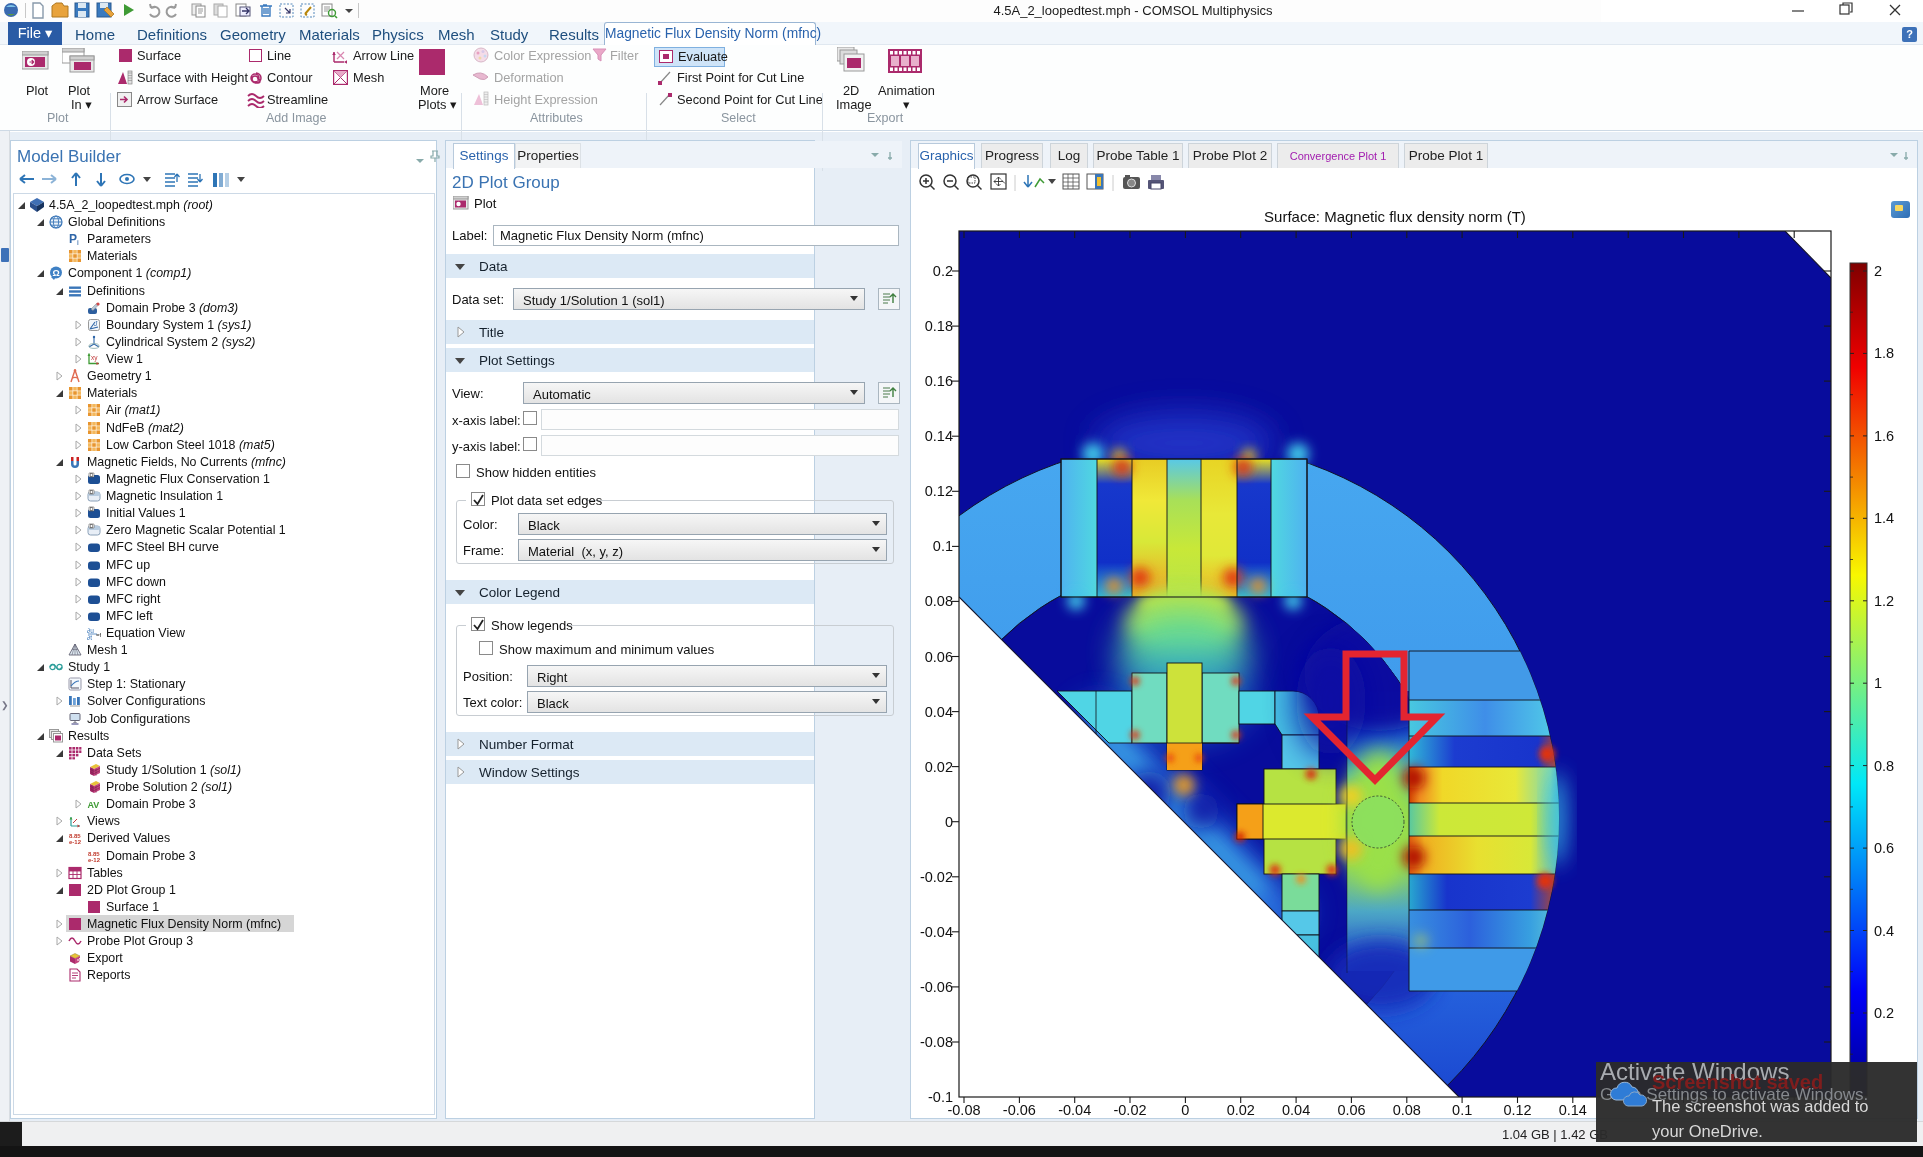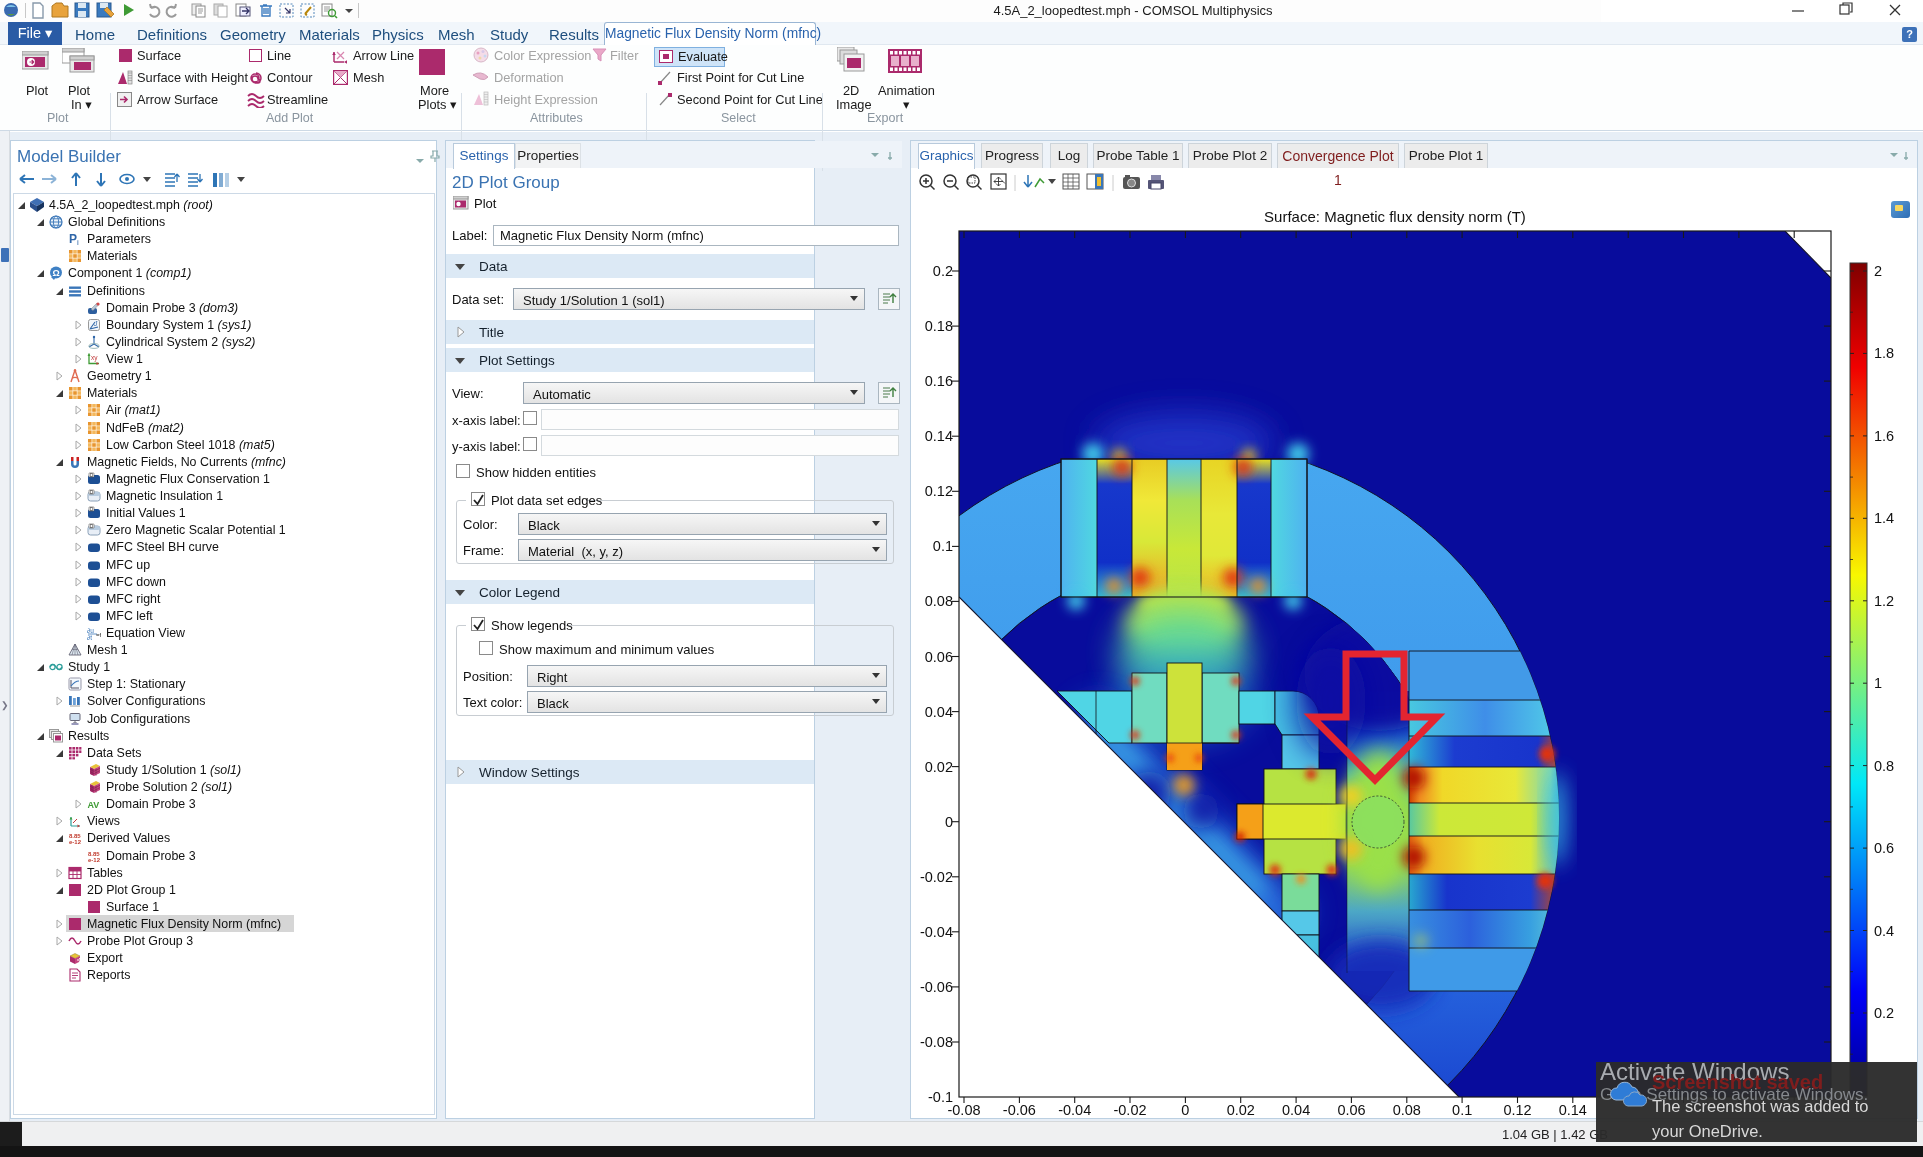--- a/index.html
+++ b/index.html
@@ -137,21 +137,21 @@
   <div class="abs ribtxt" style="left:353px; top:3px;">Arrow Line</div>
   <svg class="abs" style="left:333px; top:25px;" width="15" height="15" viewBox="0 0 15 15">
       <rect x="0.5" y="0.5" width="14" height="14" fill="#fff" stroke="#ab2a6c" stroke-width="1.4"></rect>
       <path d="M1,1 l13,13 m0,-13 l-13,13" stroke="#ab2a6c" stroke-width="1"></path>
       <path d="M1,1 h13 l-6.5,6.5 z" fill="#e8a8c8"></path>
     </svg>
   <div class="abs ribtxt" style="left:353px; top:25px;">Mesh</div>
   <div class="abs mag" style="left:419px; top:4px; width:26px; height:26px;"></div>
   <div class="abs ribtxt" style="left:420px; top:38px;">More</div>
   <div class="abs ribtxt" style="left:418px; top:52px;">Plots ▾</div>
-  <div class="grouplbl" style="left:266px; top:66px;">Add Plot</div>
+  <div class="grouplbl" style="left:266px; top:66px;">Add Image</div>
   <div class="sep" style="left:461px;"></div>
   <svg class="abs" style="left:473px; top:2px;" width="17" height="17" viewBox="0 0 17 17">
       <circle cx="8" cy="8" r="7" fill="#f5dce8" stroke="#d8b8c8"></circle>
       <circle cx="5" cy="6" r="1.5" fill="#e8a0c0"></circle>
       <circle cx="10" cy="4.5" r="1.5" fill="#d8c8e8"></circle>
       <circle cx="12" cy="9" r="1.5" fill="#c8d8f0"></circle>
       <circle cx="7" cy="11" r="1.5" fill="#f0d8a8"></circle>
     </svg>
   <div class="abs ribgray" style="left:494px; top:3px;">Color Expression</div>
   <svg class="abs" style="left:472px; top:24px;" width="18" height="16" viewBox="0 0 18 16">
@@ -859,35 +859,41 @@
   <div class="abs lbl" style="left:17px; top:528px;">Position:</div>
   <div class="dd" style="left:81px; top:524px; width:360px; height:22px;">
       <span style="position:absolute; left:9px; top:4px;">Right</span>
       <div class="ddarrow"></div>
     </div>
   <div class="abs lbl" style="left:17px; top:554px;">Text color:</div>
   <div class="dd" style="left:81px; top:550px; width:360px; height:22px;">
       <span style="position:absolute; left:9px; top:4px;">Black</span>
       <div class="ddarrow"></div>
     </div>
+  <div class="sect" style="top:591px;">
+      <svg class="abs" style="left:11px; top:6px;" width="8" height="12">
+        <polygon points="1,1 7,6 1,11" fill="#fdfdfd" stroke="#999"></polygon>
+      </svg>
+      <span style="position:absolute; left:33px; top:5px;">Number Format</span>
+    </div>
   <div class="sect" style="top:619px;">
       <svg class="abs" style="left:11px; top:6px;" width="8" height="12">
         <polygon points="1,1 7,6 1,11" fill="#fdfdfd" stroke="#999"></polygon>
       </svg>
       <span style="position:absolute; left:33px; top:5px;">Window Settings</span>
     </div>
 </div>
 <div id="gfxpanel" class="panel" style="left:910px; top:140px; width:1008px; height:979px; overflow:hidden;">
     <div class="abs" style="left:0; top:0; width:1006px; height:27px; background:#eef3f9;"></div>
 <div class="abs" style="left:7px; top:2px; width:57px; height:26px; background:#fff; border:1px solid #b8cadc; border-bottom:none; font-size:13.5px; color:#2a63ad; text-align:center; line-height:24px;">Graphics</div>
 <div class="abs" style="left:70px; top:2px; width:62px; height:25px; background:#ececec; border:1px solid #cdd4da; border-bottom:none; font-size:13.5px; color:#222; text-align:center; line-height:24px;">Progress</div>
 <div class="abs" style="left:139px; top:2px; width:38px; height:25px; background:#ececec; border:1px solid #cdd4da; border-bottom:none; font-size:13.5px; color:#222; text-align:center; line-height:24px;">Log</div>
 <div class="abs" style="left:182px; top:2px; width:90px; height:25px; background:#ececec; border:1px solid #cdd4da; border-bottom:none; font-size:13.5px; color:#222; text-align:center; line-height:24px;">Probe Table 1</div>
 <div class="abs" style="left:277px; top:2px; width:84px; height:25px; background:#ececec; border:1px solid #cdd4da; border-bottom:none; font-size:13.5px; color:#222; text-align:center; line-height:24px;">Probe Plot 2</div>
-<div class="abs" style="left:366px; top:2px; width:122px; height:25px; background:#ececec; border:1px solid #cdd4da; border-bottom:none; font-size:14px; color:#7f1d1d; text-align:center; line-height:24px;">Convergence Plot 1</div>
+<div class="abs" style="left:366px; top:2px; width:122px; height:25px; background:#ececec; border:1px solid #cdd4da; border-bottom:none; font-size:11px; color:#a21caf; text-align:center; line-height:24px;">Convergence Plot 1</div>
 <div class="abs" style="left:493px; top:2px; width:84px; height:25px; background:#ececec; border:1px solid #cdd4da; border-bottom:none; font-size:13.5px; color:#222; text-align:center; line-height:24px;">Probe Plot 1</div>
 <svg class="abs" style="left:978px; top:10px;" width="26" height="10">
       <path d="M1,2 l4,4 l4,-4 z" fill="#8aa"></path>
       <path d="M17,1 v6 m-2,0 h4 m-2,0 v2" stroke="#8aa" stroke-width="1.3" fill="none"></path>
     </svg>
 <svg class="abs" style="left:4px; top:28px;" width="280" height="28" viewBox="0 0 280 28">
 <g stroke="#333" stroke-width="1.5" fill="none">
 <circle cx="11" cy="12" r="6"></circle>
         <path d="M15.5,16.5 l4,4 M8,12 h6 M11,9 v6"></path>
 <circle cx="35" cy="12" r="6"></circle>

